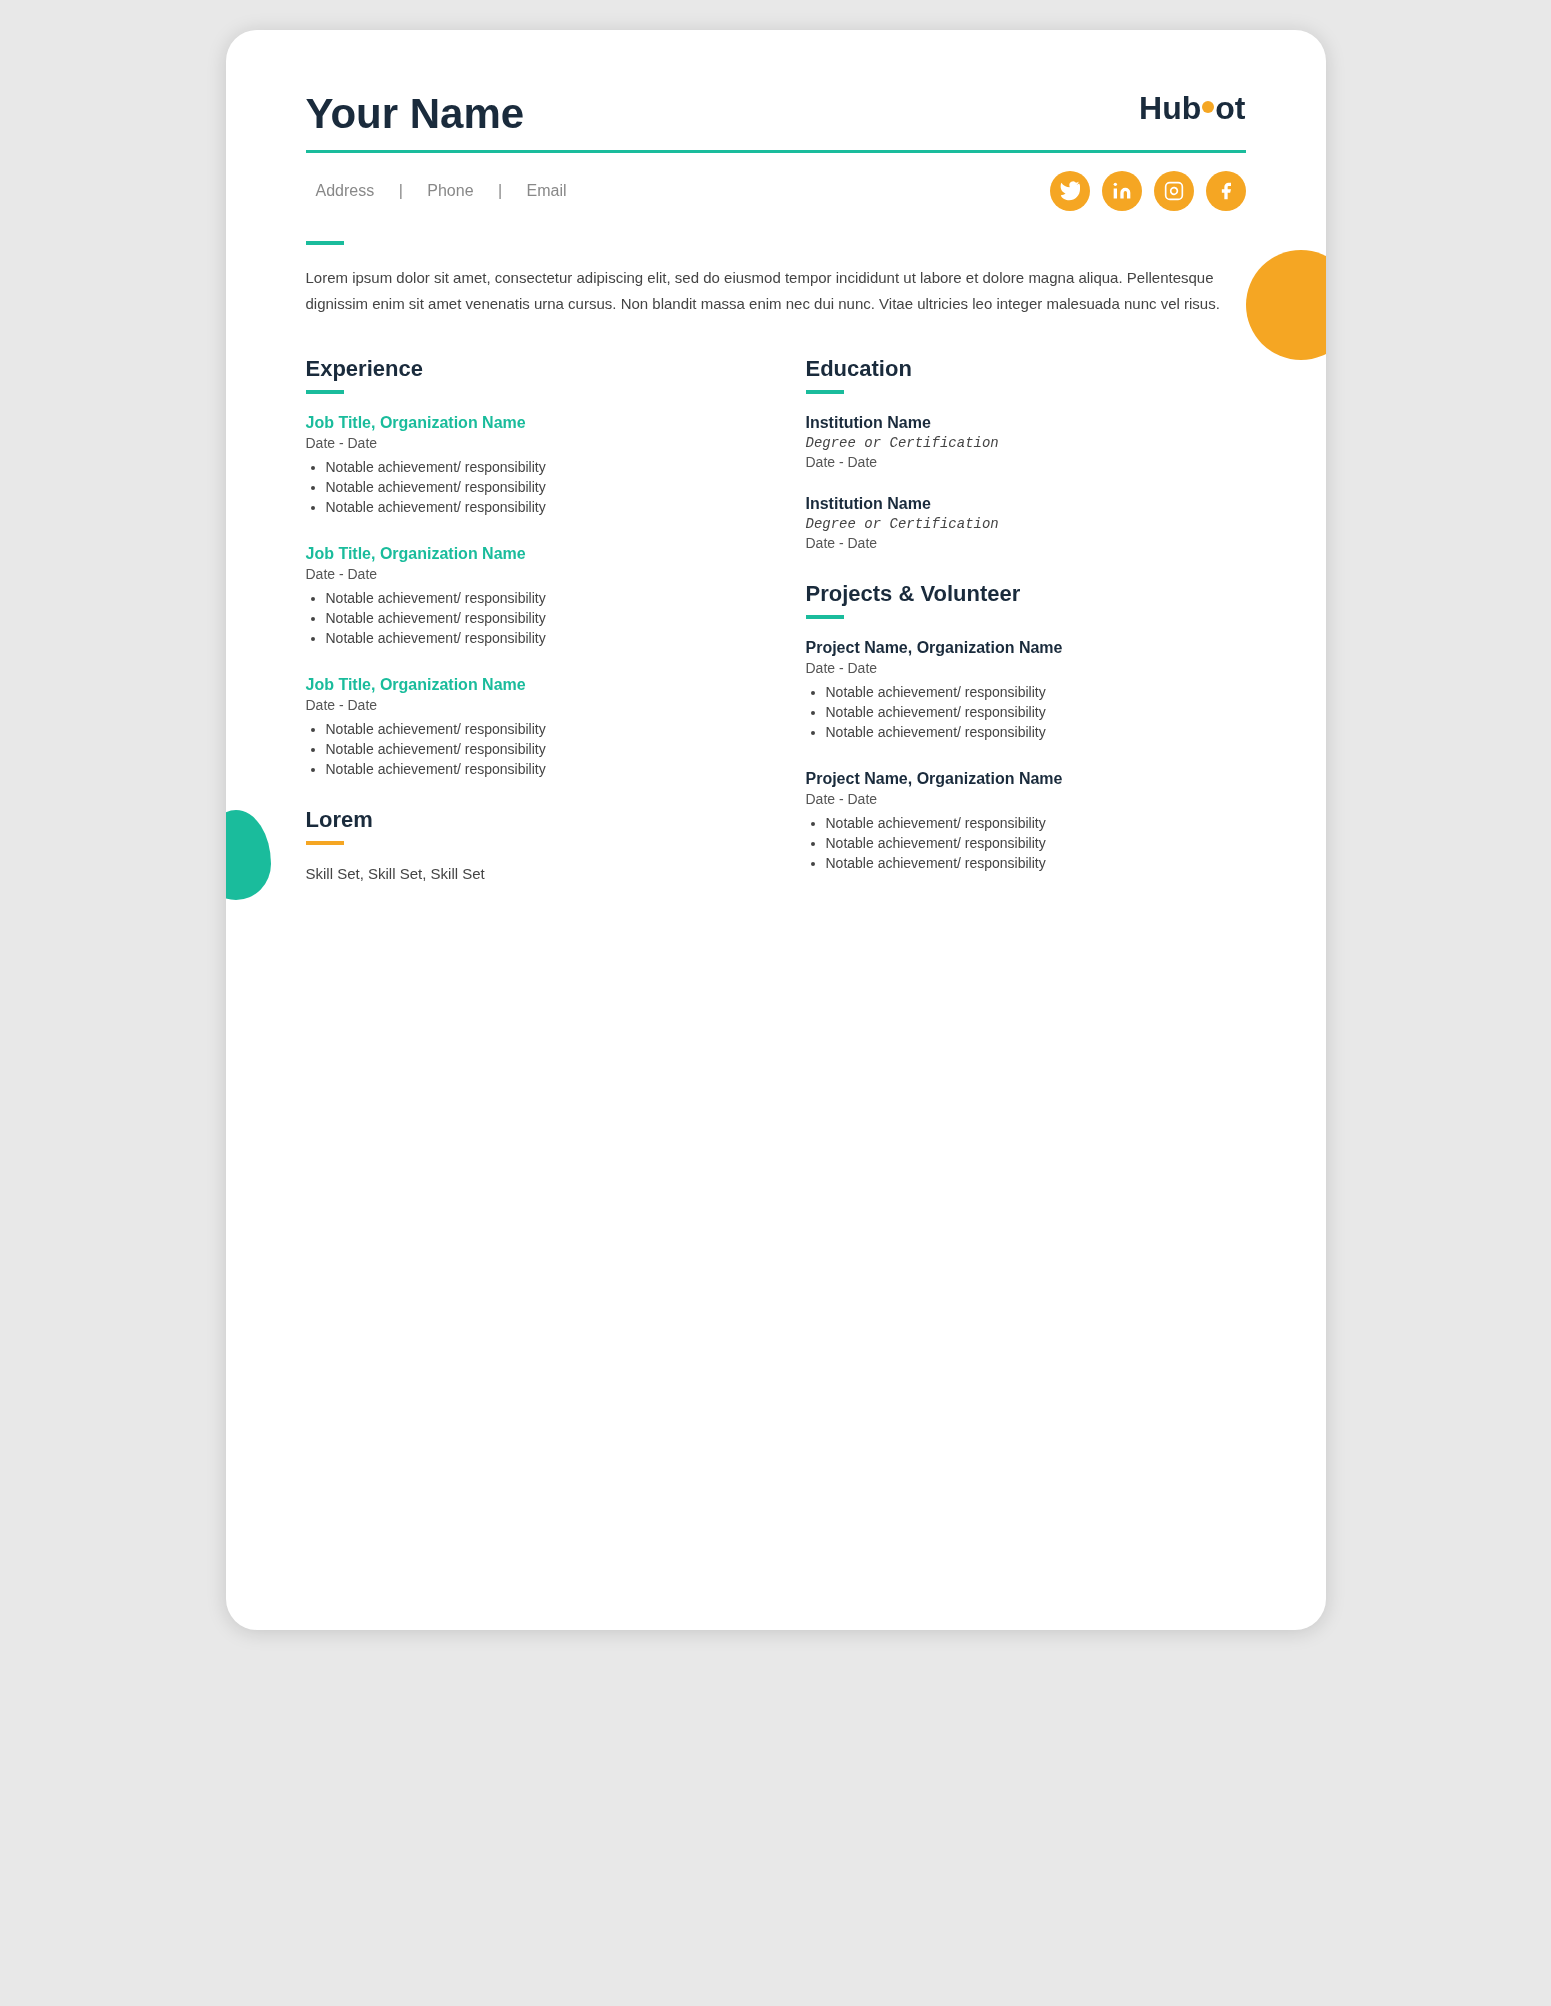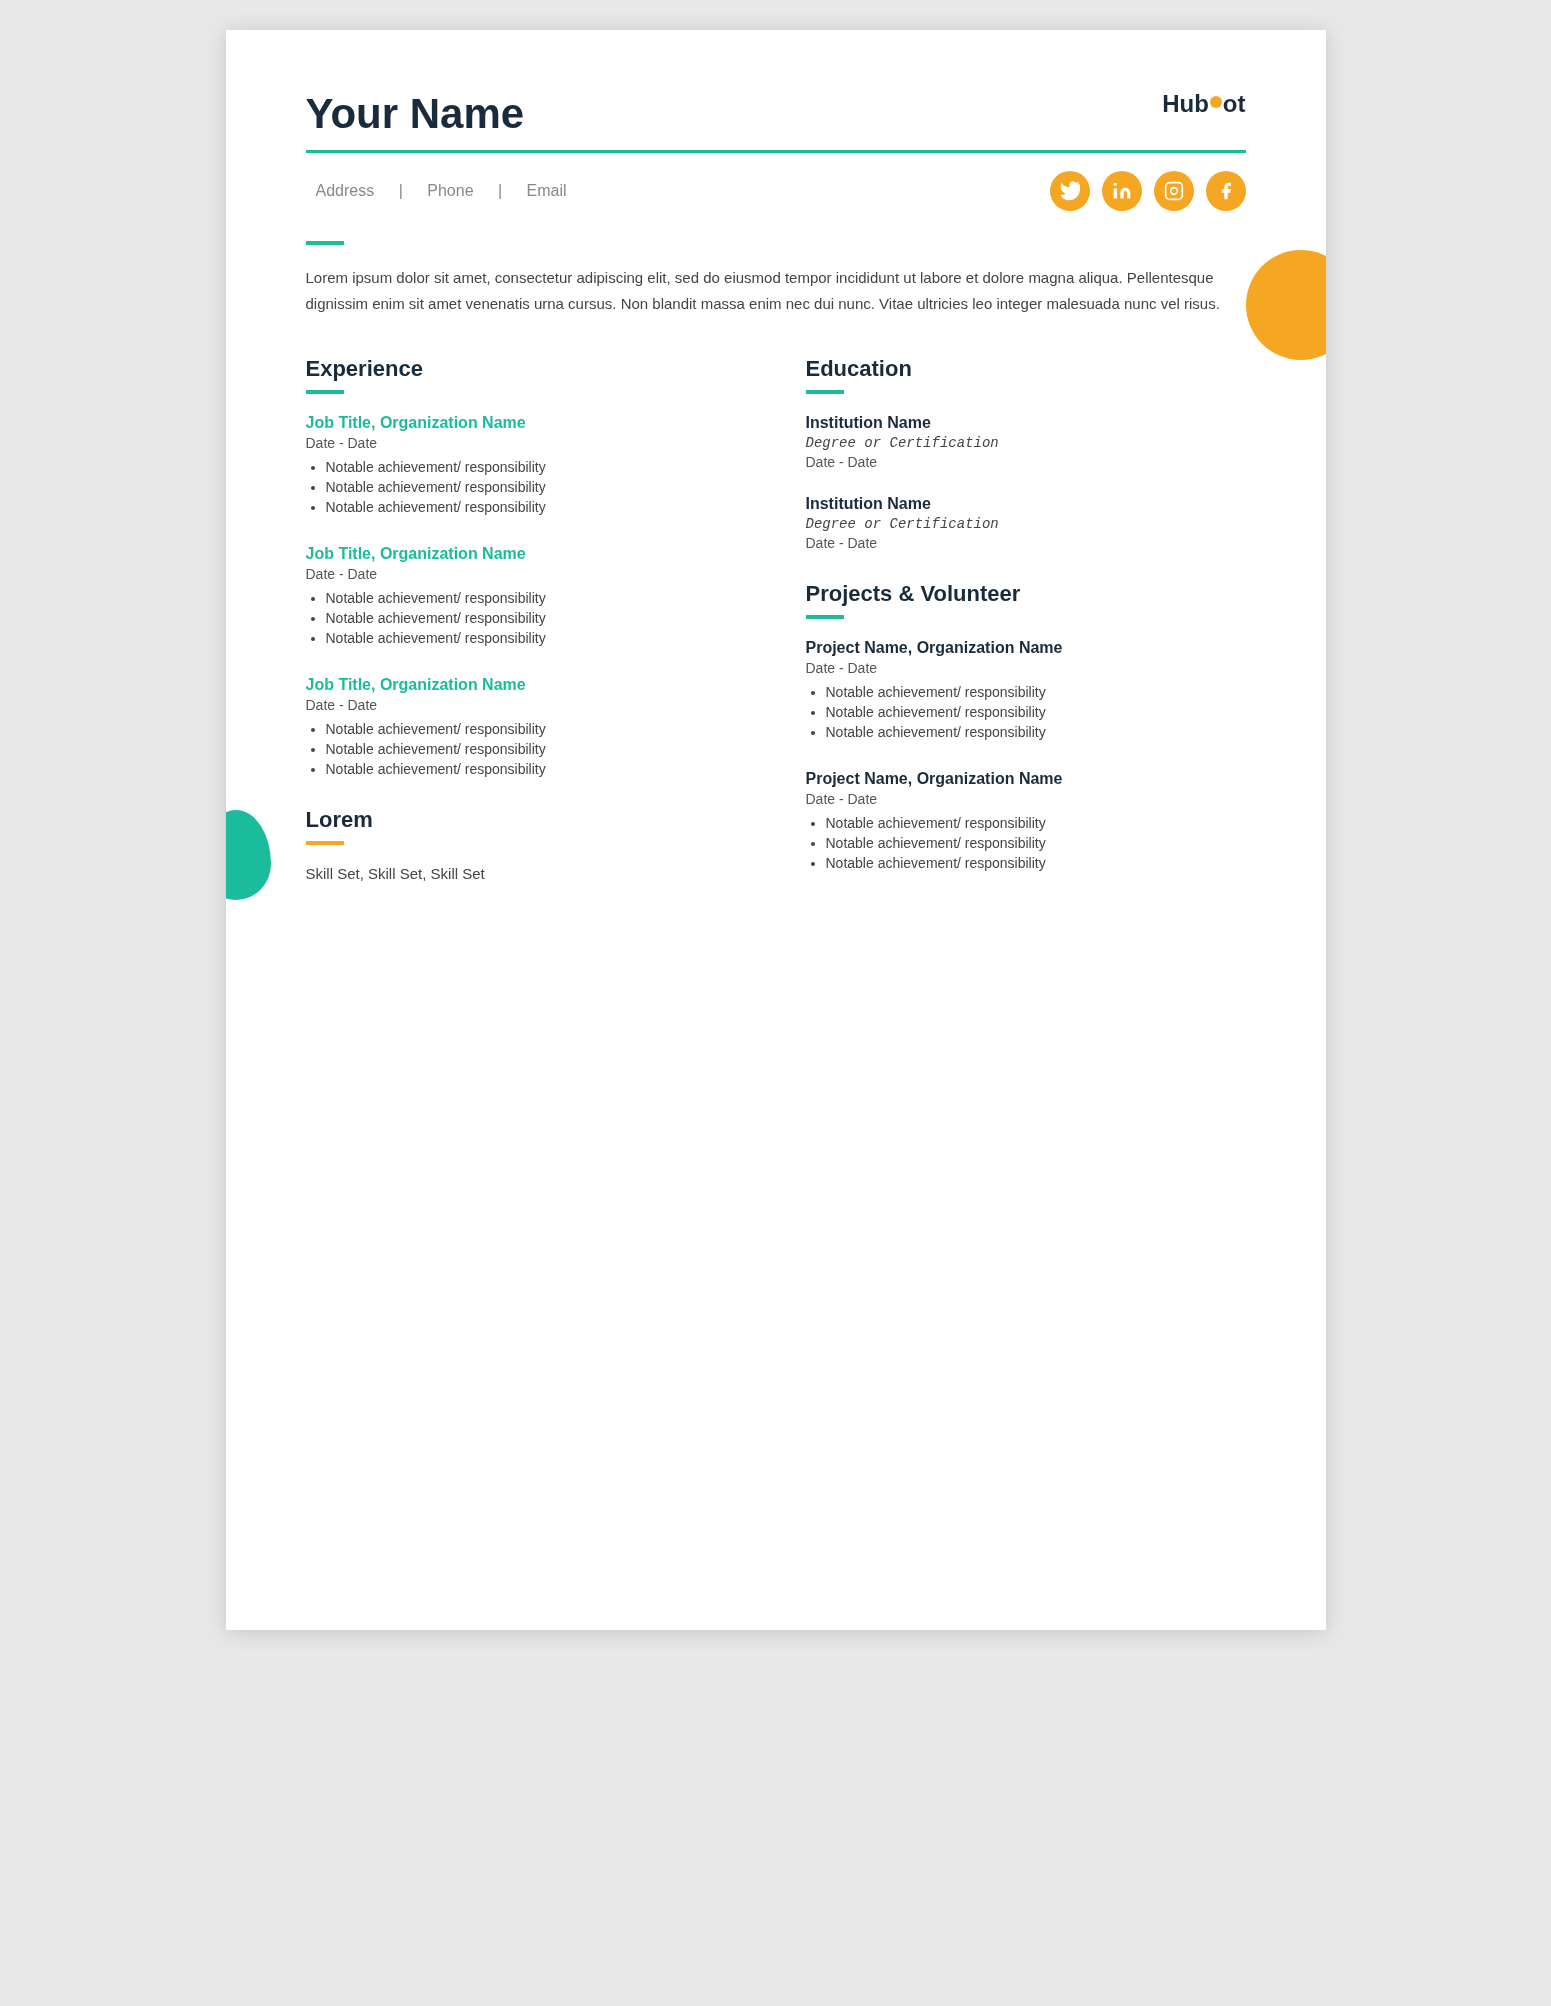--- a/index.html
+++ b/index.html
@@ -13,20 +13,21 @@
       font-family: Arial, Helvetica, sans-serif;
     }
     .page {
       background: #fff;
       width: 1100px;
       min-height: 1600px;
       padding: 60px 80px 80px 80px;
       position: relative;
       overflow: hidden;
       box-shadow: 0 2px 20px rgba(0,0,0,0.15);
+      border-radius: 31px;
     }
     
     .deco-circle-yellow {
       position: absolute;
       right: -30px;
       top: 220px;
       width: 110px;
       height: 110px;
       background: #F5A623;
       border-radius: 50%;
@@ -48,21 +49,21 @@
       margin-bottom: 10px;
     }
     .header-name {
       font-size: 42px;
       font-weight: 900;
       color: #1a2b3c;
     }
     .hubspot-logo {
       display: flex;
       align-items: center;
-      font-size: 24px;
+      font-size: 32px;
       font-weight: 700;
       color: #1a2b3c;
     }
     .hubspot-dot {
       display: inline-block;
       width: 12px;
       height: 12px;
       background: #F5A623;
       border-radius: 50%;
       margin: 0 1px;

